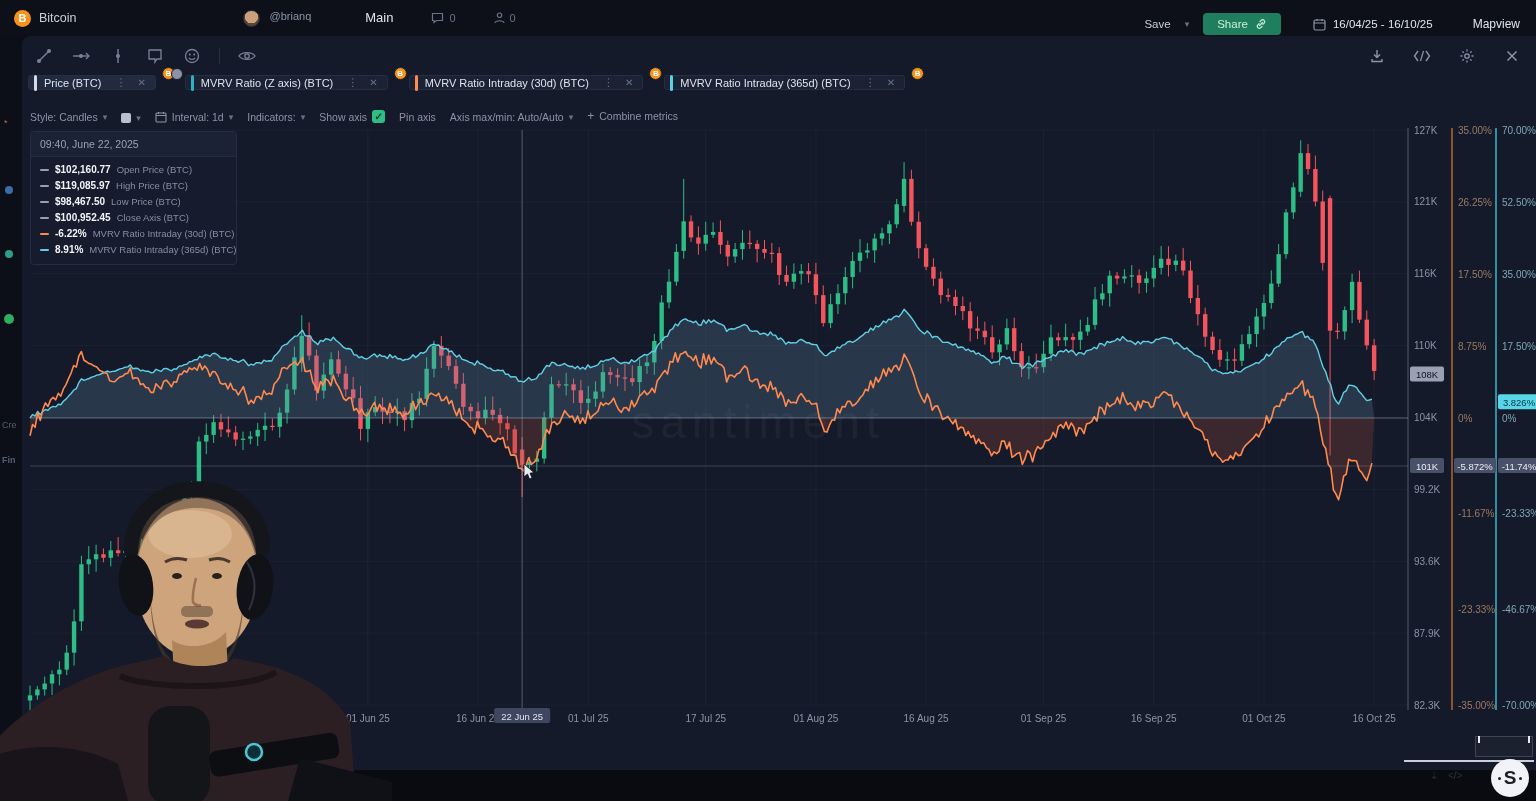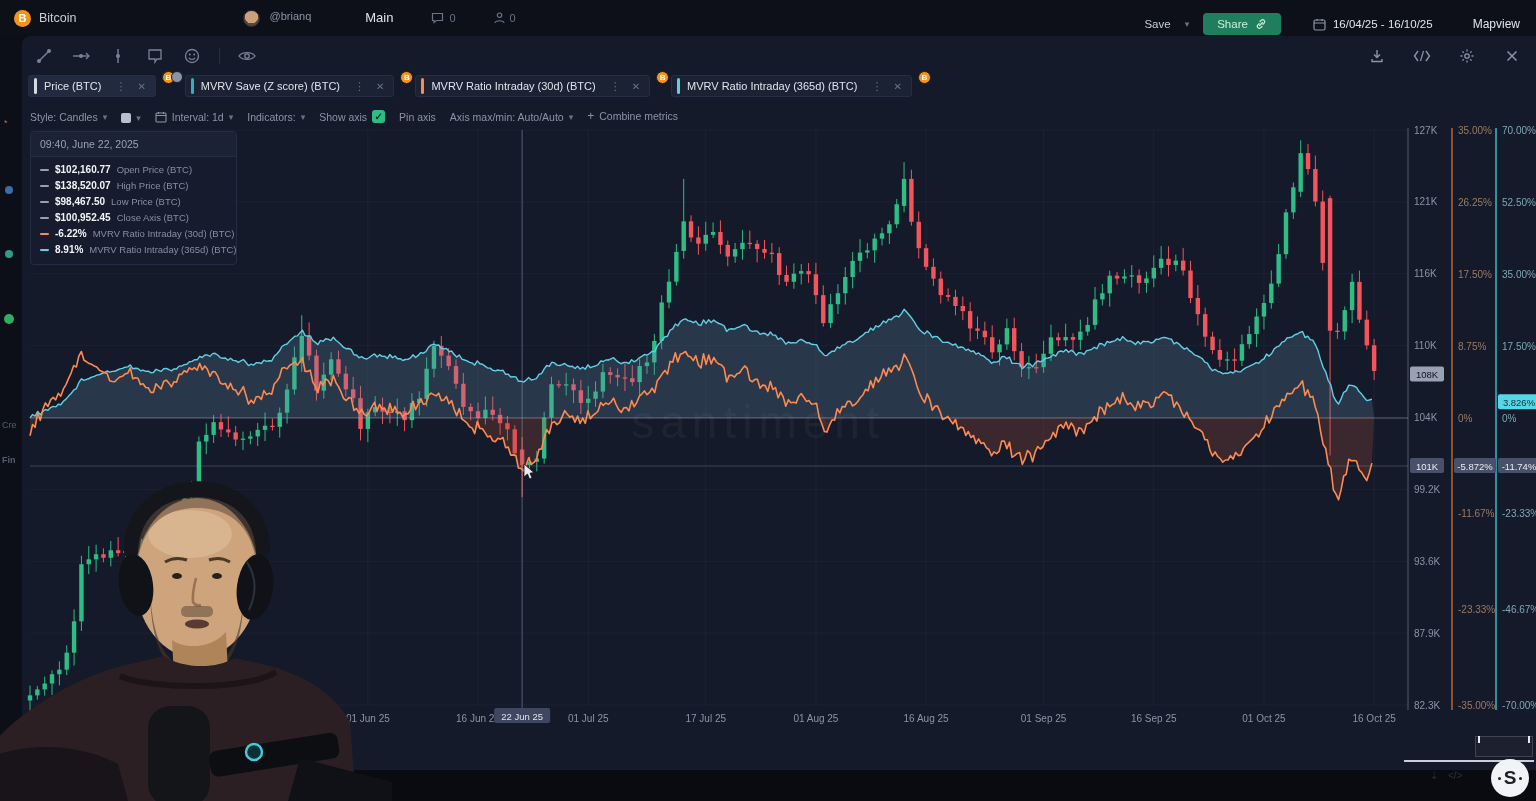--- a/index.html
+++ b/index.html
@@ -40,21 +40,21 @@
   #panel { position:absolute; left:22px; top:36px; width:1514px; height:734px;
     background:#141a29; border-top-left-radius:8px; z-index:3; }
 
   #draw-toolbar { position:absolute; left:12px; top:10px; display:flex; align-items:center; gap:17px; z-index:5; }
   .tool { width:20px; height:20px; display:flex; align-items:center; justify-content:center; color:#7a8296; }
   .tool-sep { width:1px; height:16px; background:#262e42; }
   #panel-actions { position:absolute; right:14px; top:10px; display:flex; align-items:center; gap:25px; z-index:5; color:#8b93a6; }
   .pa { width:20px; height:20px; display:flex; align-items:center; justify-content:center; font-size:15px; }
 
   #tabs-row { position:absolute; left:6px; top:39px; display:flex; align-items:center; z-index:5; }
-  .tab { display:flex; align-items:center; height:22px; background:#1b2234; border:1px solid #262e44;
+  .tab { display:flex; align-items:center; height:15px; background:#1b2234; border:1px solid #262e44;
     border-radius:3px; padding:0 4px 0 0; margin-right:2px; position:relative; }
   .tab.active { background:#222a40; }
   .tab-accent { width:3px; height:16px; border-radius:2px; margin:0 7px 0 5px; }
   .tab-label { color:#dfe3ec; font-size:11px; white-space:nowrap; }
   .tab-kebab { color:#6a7288; font-size:11px; padding:0 6px; margin-left:8px; }
   .tab-close { color:#6a7288; font-size:10px; padding:0 5px; }
   .badge-group { display:flex; align-items:center; margin:0 2px 0 4px; position:relative; top:-9px; height:0; }
   .btc-badge { width:13px; height:13px; border-radius:50%; background:#f7931a; color:#fff; font-size:8px;
     font-weight:bold; display:flex; align-items:center; justify-content:center; border:1px solid #1a2030; }
   .gray-badge { width:12px; height:12px; border-radius:50%; background:#8b93a6; margin-left:-4px; border:1px solid #1a2030; }
@@ -226,21 +226,21 @@
     <span class="tab-label">Price (BTC)</span>
     <span class="tab-kebab">⋮</span>
     <span class="tab-close">✕</span>
         </div>
         <span class="badge-group">
           <span class="btc-badge">B</span>
           <span class="gray-badge"></span>
         </span>
         <div class="tab">
           <span class="tab-accent" style="background:#2bb3c0"></span>
-    <span class="tab-label">MVRV Save (Z score) (BTC)</span>
+    <span class="tab-label">MVRV Ratio (Z axis) (BTC)</span>
     <span class="tab-kebab">⋮</span>
     <span class="tab-close">✕</span>
         </div>
         <span class="badge-group">
           <span class="btc-badge">B</span>
         </span>
         <div class="tab">
           <span class="tab-accent" style="background:#ff8a4f"></span>
     <span class="tab-label">MVRV Ratio Intraday (30d) (BTC)</span>
     <span class="tab-kebab">⋮</span>
@@ -800,21 +800,21 @@
   <div id="tooltip">
     <div id="tooltip-header">09:40, June 22, 2025</div>
     <div id="tooltip-rows">
         <div class="tt-row">
           <span class="tt-dash" style="background:#9aa0ac"></span>
    <span class="tt-val">$102,160.77</span>
    <span class="tt-label">Open Price (BTC)</span>
         </div>
         <div class="tt-row">
           <span class="tt-dash" style="background:#9aa0ac"></span>
-   <span class="tt-val">$138,520.07</span>
+   <span class="tt-val">$119,085.97</span>
    <span class="tt-label">High Price (BTC)</span>
         </div>
         <div class="tt-row">
           <span class="tt-dash" style="background:#9aa0ac"></span>
    <span class="tt-val">$98,467.50</span>
    <span class="tt-label">Low Price (BTC)</span>
         </div>
         <div class="tt-row">
           <span class="tt-dash" style="background:#9aa0ac"></span>
    <span class="tt-val">$100,952.45</span>

